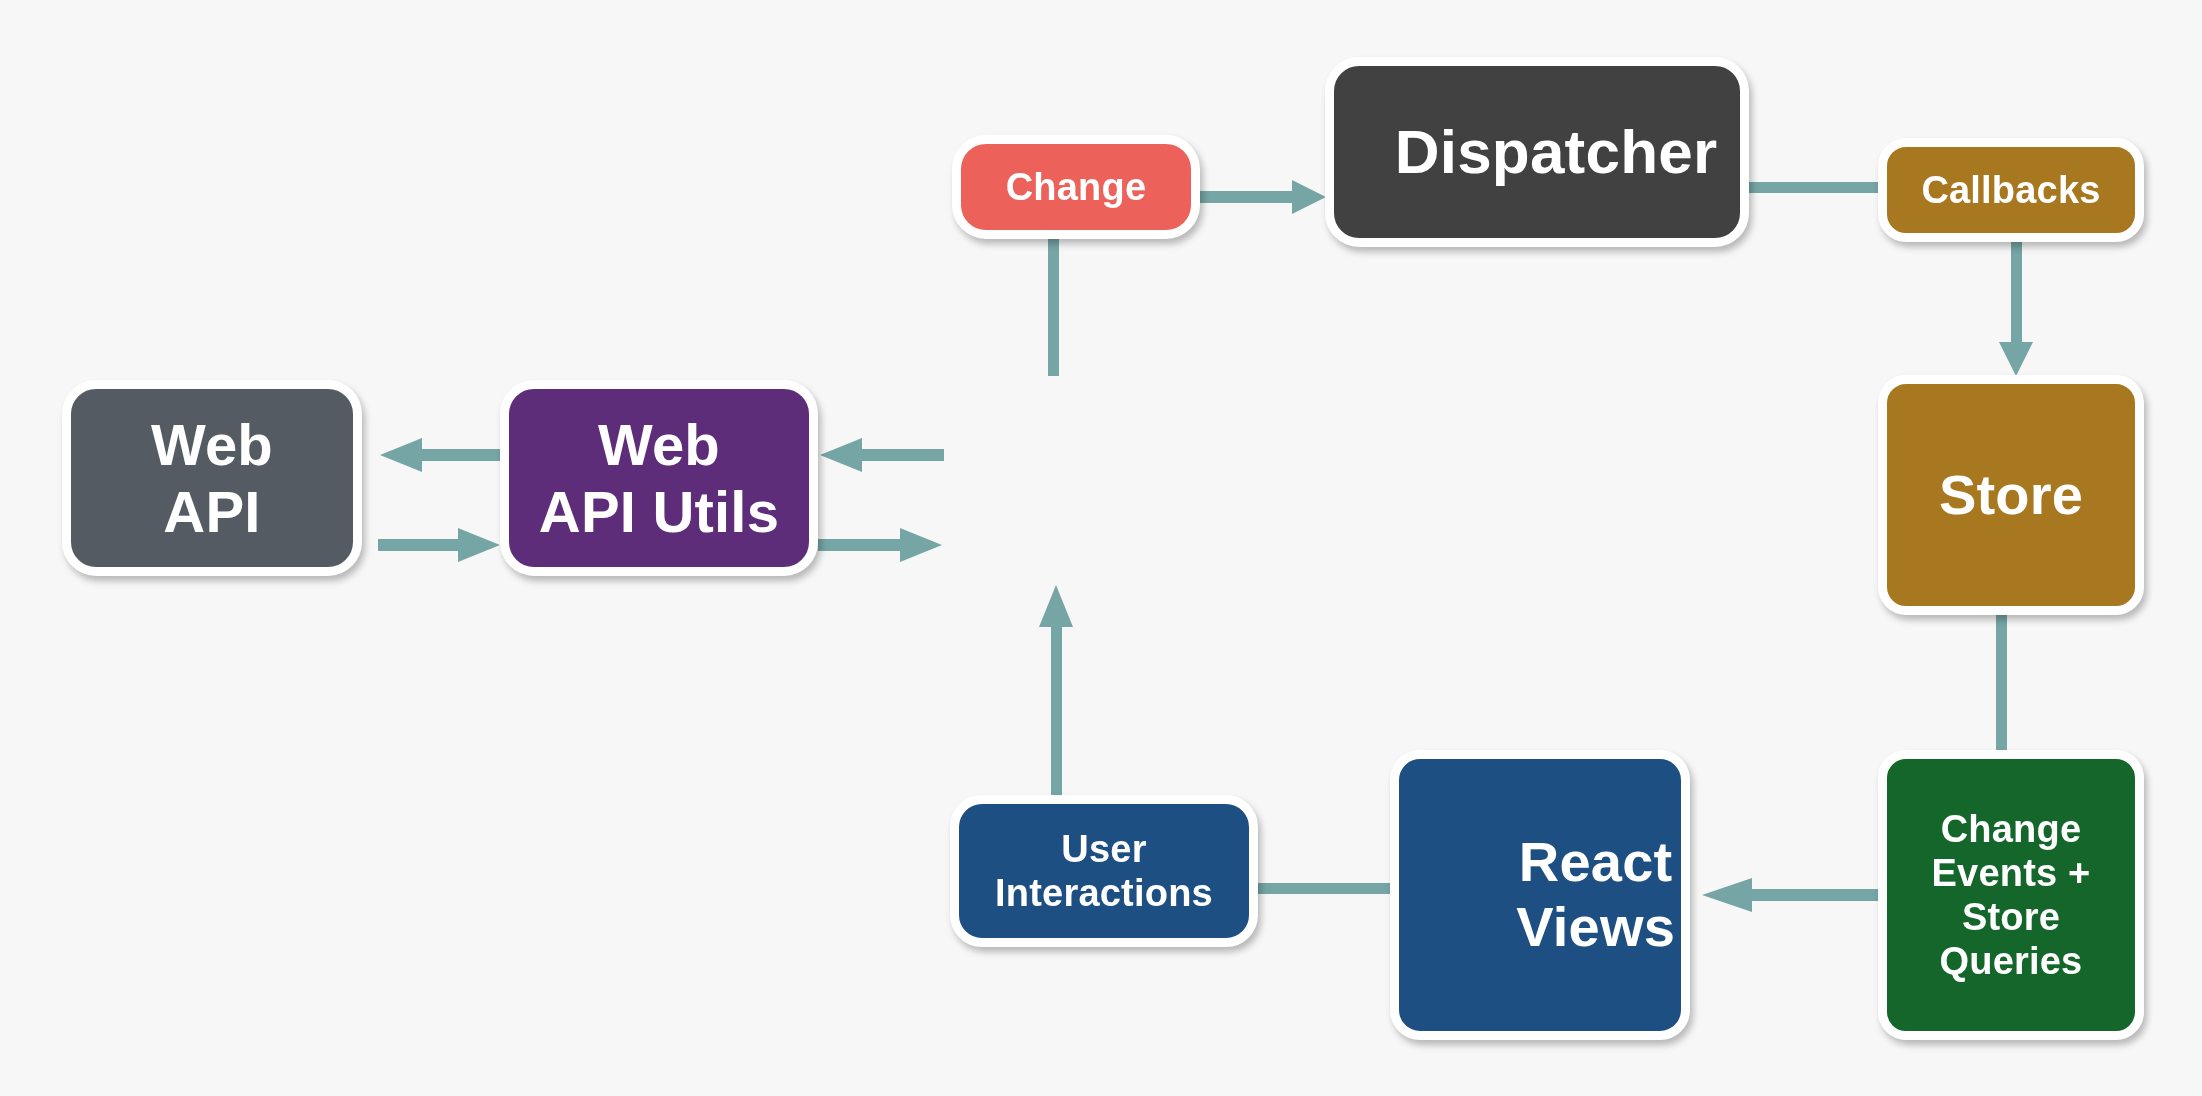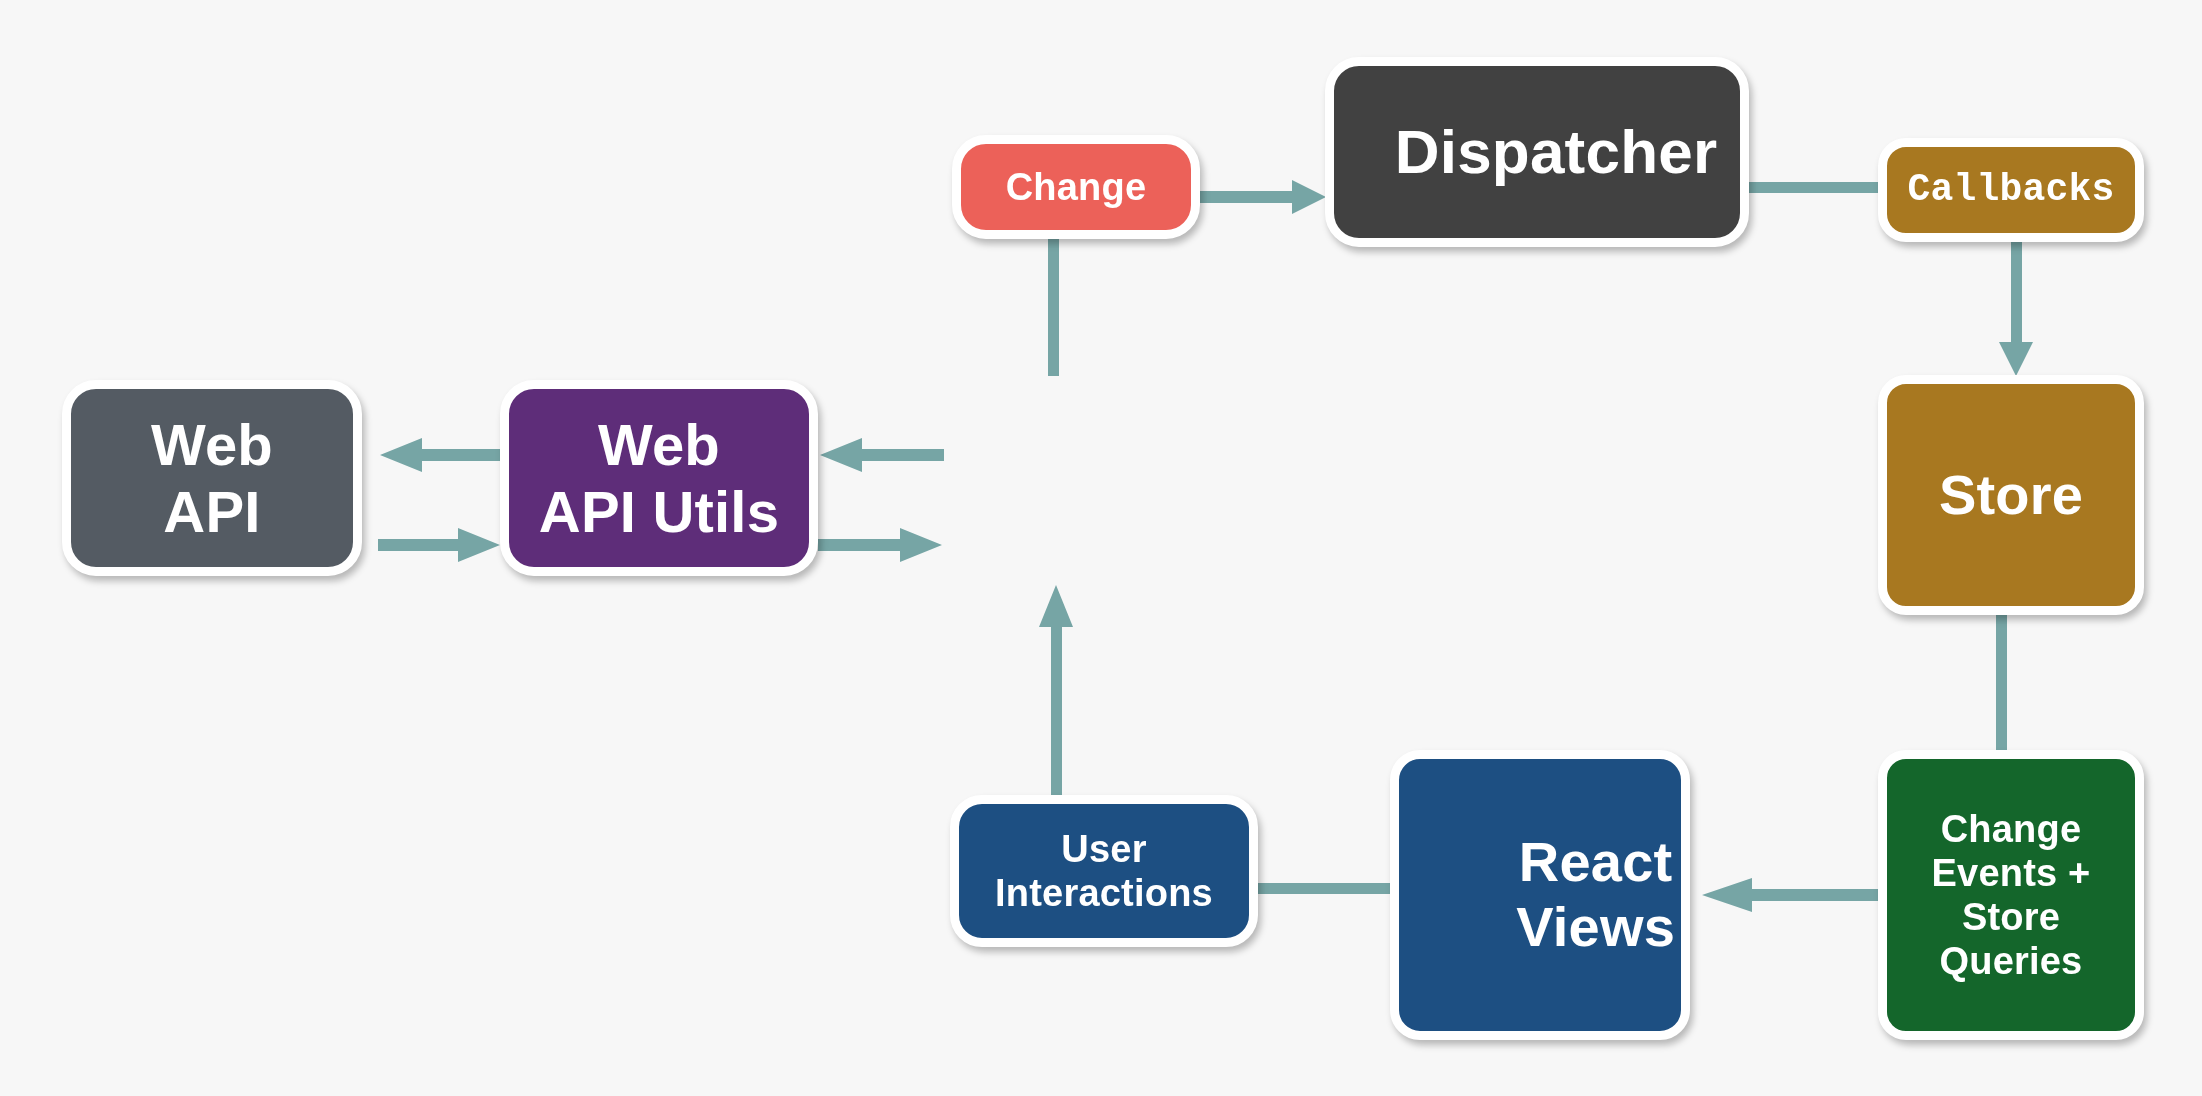--- a/index.html
+++ b/index.html
@@ -147,21 +147,21 @@
 
 
   <div class="node" id="node-actions" style="background:#ec6159;">
     <span class="label">Change</span>
   </div>
 
   <div class="node" id="node-dispatcher" style="background:#414141;">
     <span class="label">Dispatcher</span>
   </div>
 
-  <div class="node" id="node-callbacks" style="background:#a87820;font-family:Liberation Mono, monospace;">
+  <div class="node" id="node-callbacks" style="background:#a87820;">
     <span class="label">Callbacks</span>
   </div>
 
   <div class="node" id="node-store" style="background:#a87820;">
     <span class="label">Store</span>
   </div>
 
   <div class="node" id="node-change-events" style="background:#14662b;align-items:center;">
     <span class="label">Change
 Events +

